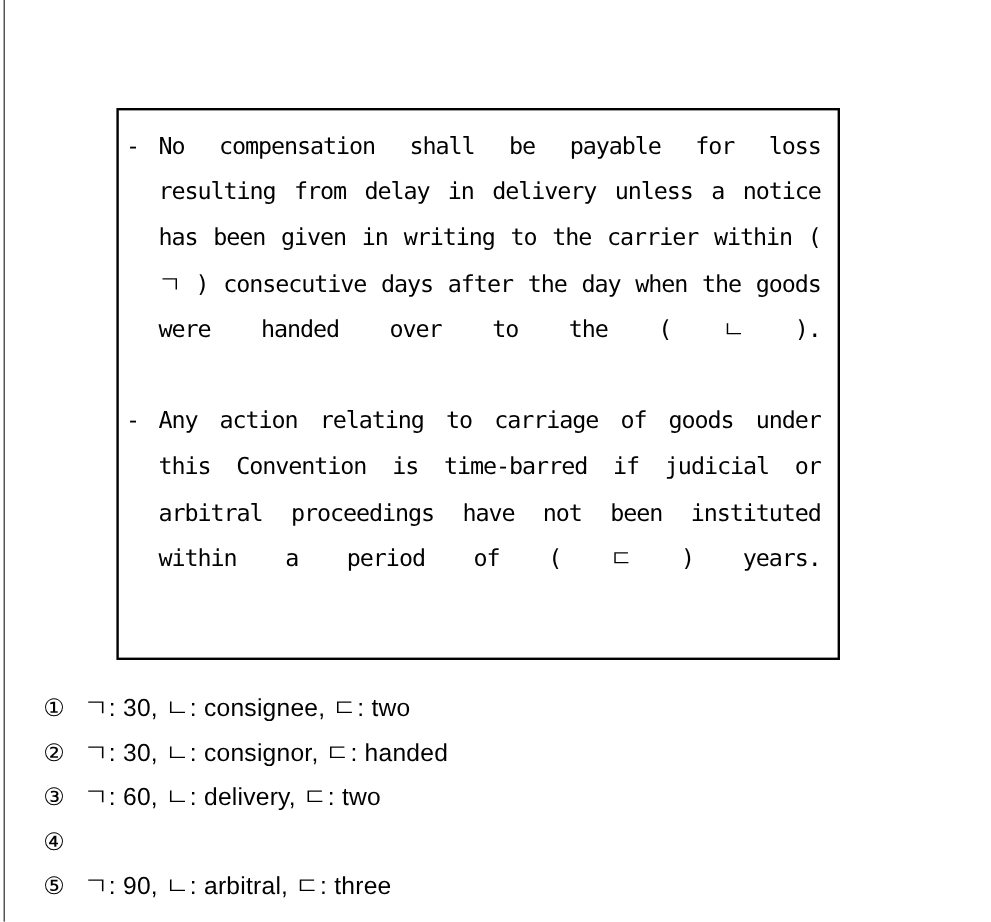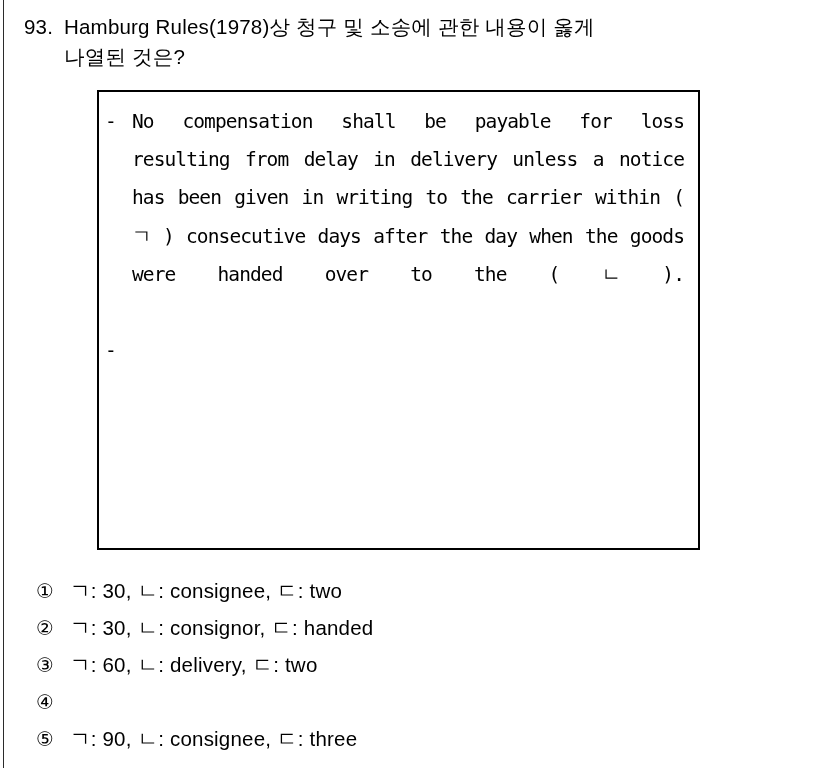--- a/index.html
+++ b/index.html
@@ -127,35 +127,32 @@
     letter-spacing: 0.2px;
   }
 </style>
 </head>
 <body>
 
 <div id="page">
 
   <div id="page-edge-line"></div>
 
-  <div id="question-header">
-    <div class="q-line"><span id="question-number">93.</span><span>Hamburg Rules(1978)상 청구 및 소송에 관한 내용이 옳게</span></div>
-    <div class="q-line" id="question-line-2">나열된 것은?</div>
-  </div>
 
   <div id="passage-box">
     <div id="passage-list">
 
       <div class="passage-item">
         <span class="passage-bullet">-</span>
         <span class="passage-text">No compensation shall be payable for loss resulting from delay in delivery unless a notice has been given in writing to the carrier within ( ㄱ ) consecutive days after the day when the goods were handed over to the ( ㄴ ).</span>
       </div>
 
       <div class="passage-item">
         <span class="passage-bullet">-</span>
+        <span class="passage-text">Any action relating to carriage of goods under this Convention is time-barred if judicial or arbitral proceedings have not been instituted within a period of ( ㄷ ) years.</span>
       </div>
 
     </div>
   </div>
 
   <div id="options">
 
     <div class="option-row">
       <span class="option-marker">①</span>
       <span class="option-text">ㄱ: 30, ㄴ: consignee, ㄷ: two</span>
@@ -170,18 +167,18 @@
       <span class="option-marker">③</span>
       <span class="option-text">ㄱ: 60, ㄴ: delivery, ㄷ: two</span>
     </div>
 
     <div class="option-row">
       <span class="option-marker">④</span>
     </div>
 
     <div class="option-row">
       <span class="option-marker">⑤</span>
-      <span class="option-text">ㄱ: 90, ㄴ: consignee, ㄷ: three</span>
+      <span class="option-text">ㄱ: 90, ㄴ: arbitral, ㄷ: three</span>
     </div>
 
   </div>
 
 </div>
 
 </body></html>

